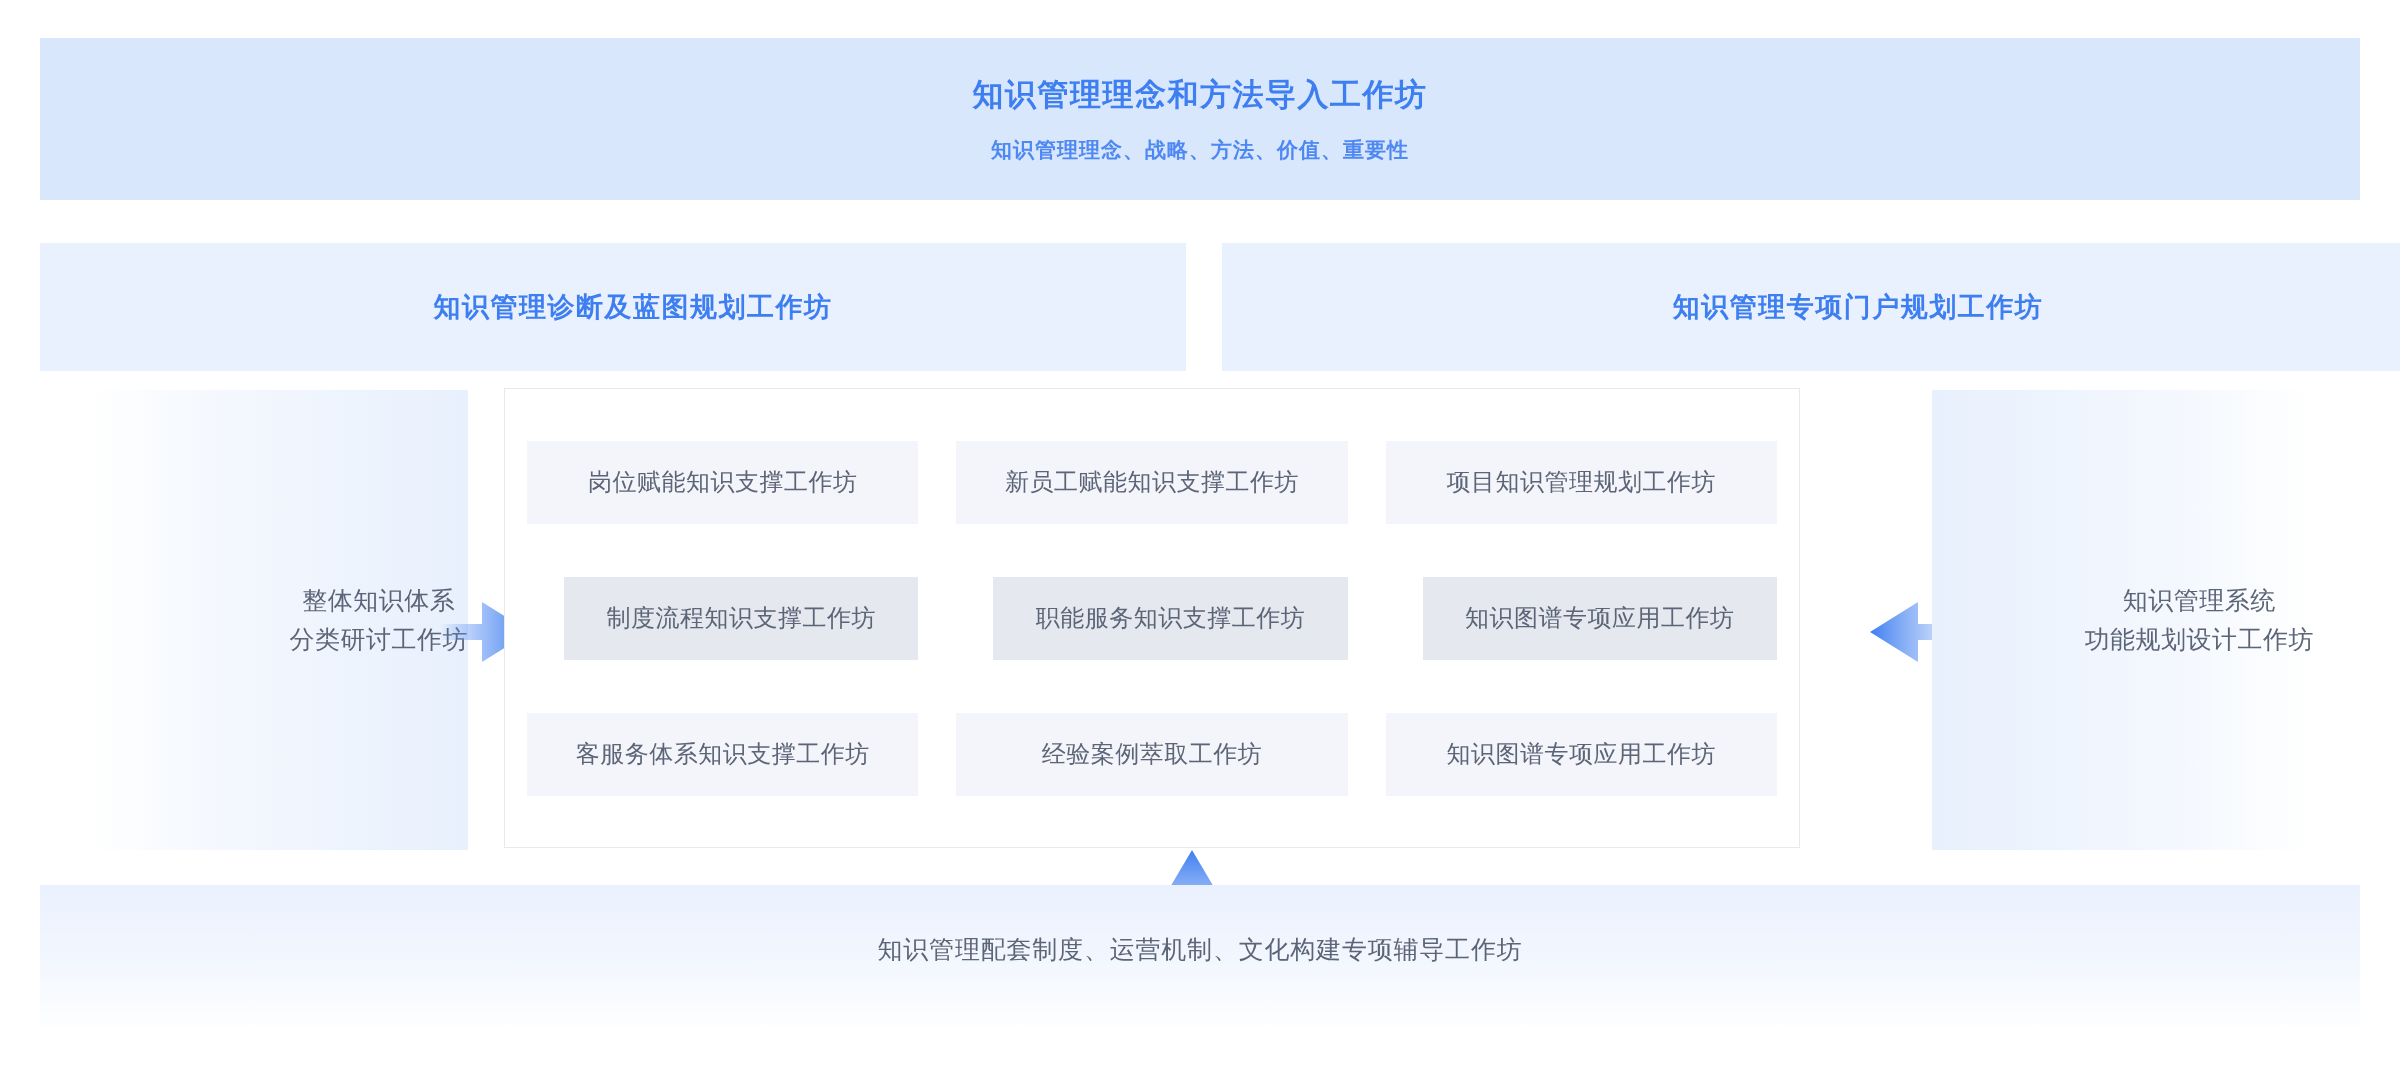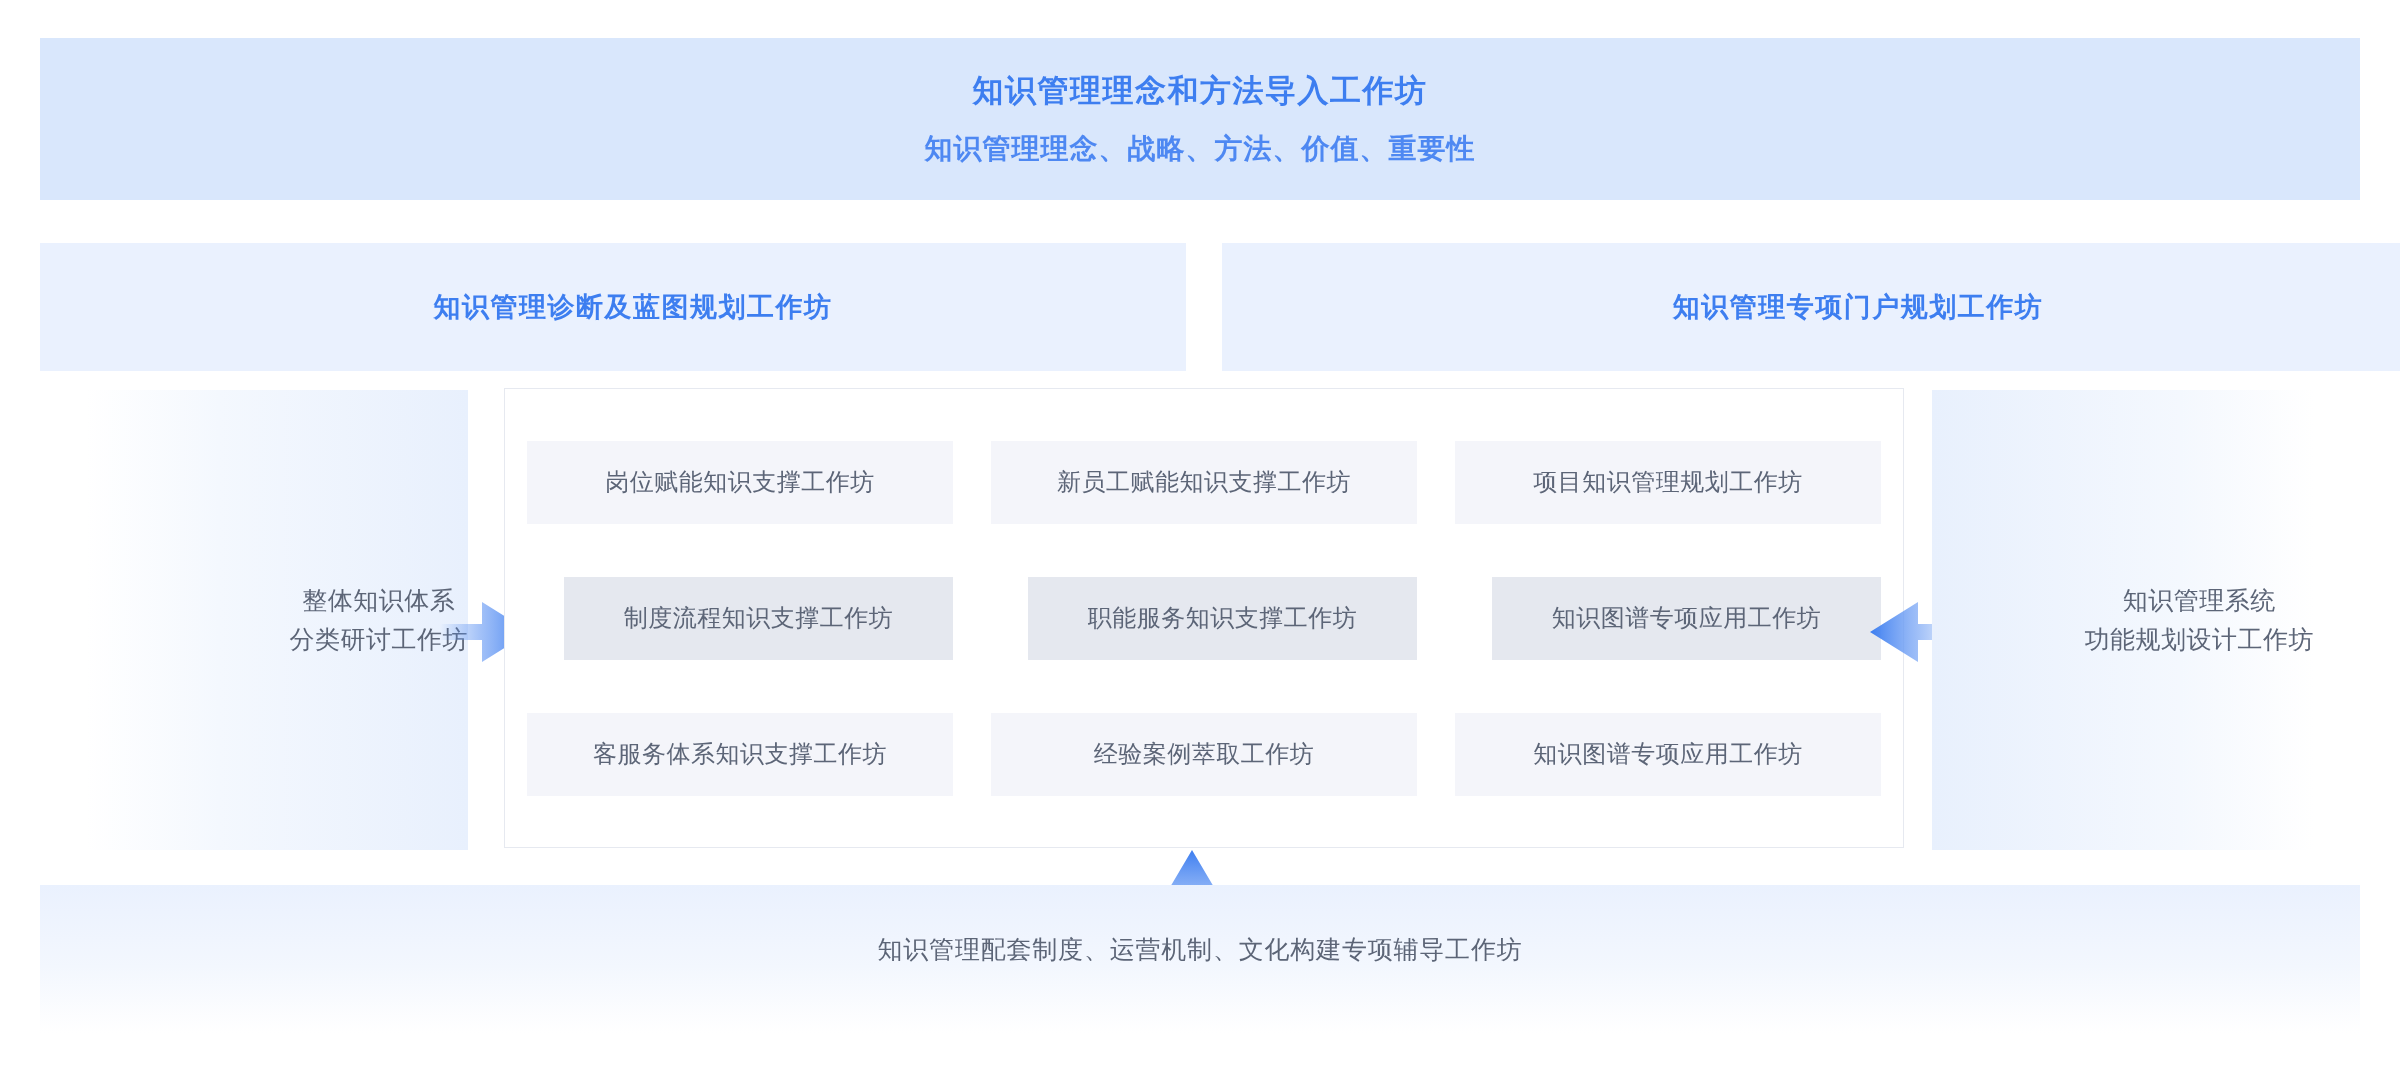--- a/index.html
+++ b/index.html
@@ -38,21 +38,21 @@
     box-sizing: border-box;
   }
   .header-title {
     font-size: 31px;
     font-weight: bold;
     color: #3d7ef0;
     letter-spacing: 1.5px;
     line-height: 1.3;
   }
   .header-subtitle {
-    font-size: 28px;
+    font-size: 21px;
     font-weight: bold;
     color: #4e88f2;
     letter-spacing: 1px;
     margin-top: 20px;
     line-height: 1.3;
   }
 
   
   .banner-row {
     position: absolute;
@@ -105,21 +105,21 @@
     line-height: 1.55;
     text-align: center;
     letter-spacing: 0.5px;
   }
 
   
   .center-panel {
     position: absolute;
     left: 504px;
     top: 388px;
-    width: 1400px;
+    width: 1296px;
     height: 460px;
     background: #ffffff;
     border: 1px solid #e6e9f0;
     box-sizing: border-box;
     display: flex;
     flex-direction: column;
     align-items: center;
     justify-content: center;
     padding: 0 22px;
   }

